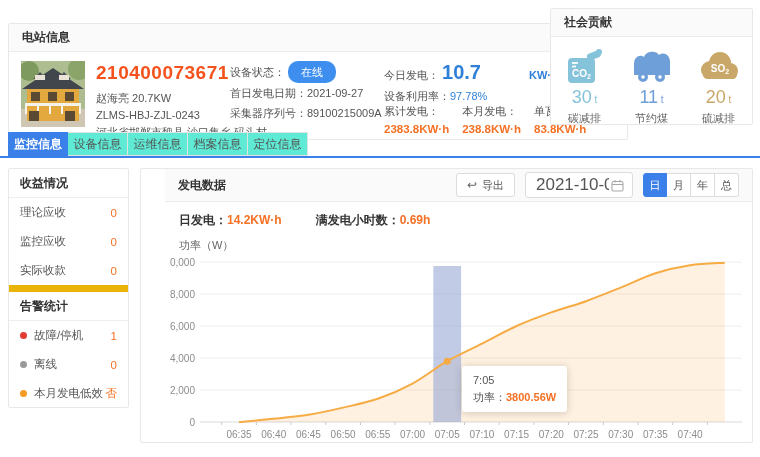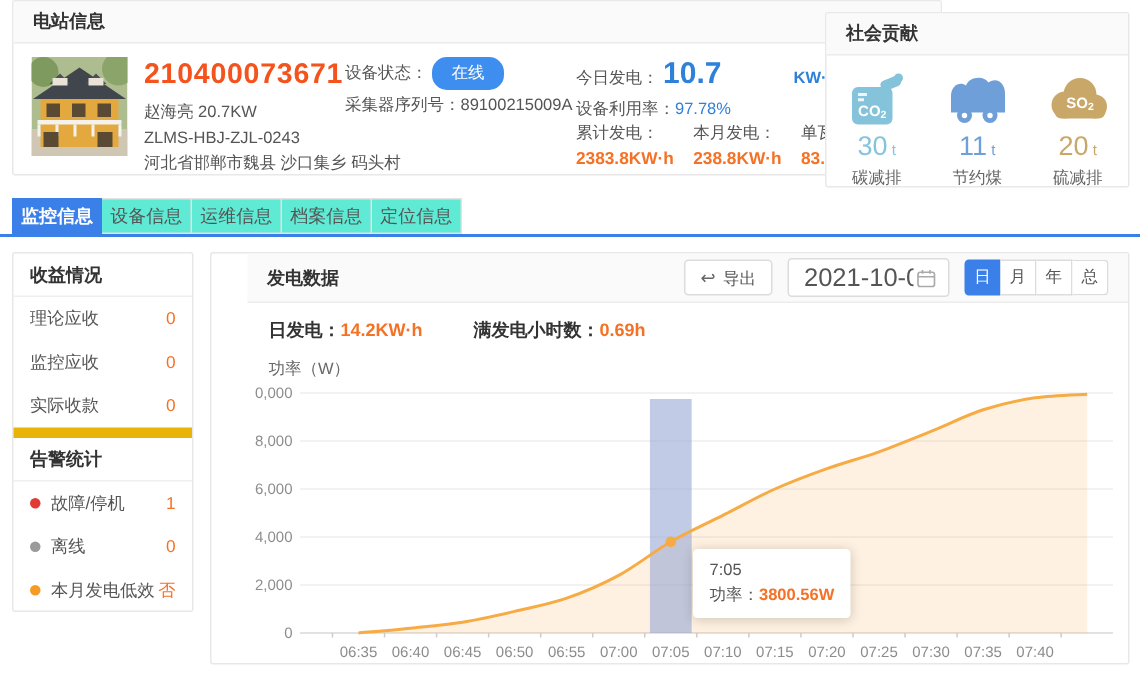--- a/index.html
+++ b/index.html
@@ -2,21 +2,21 @@
 <html><head>
 <meta charset="utf-8">
 <style>
   html,body{margin:0;padding:0;background:#fff;}
   #app{position:relative;width:760px;height:457px;background:#fff;overflow:hidden;
        font-family:"Liberation Sans","DejaVu Sans",sans-serif;}
   .panel{position:absolute;background:#fff;border:1px solid #e8e8e8;border-radius:2px;box-sizing:border-box;}
   .phead{height:27px;line-height:26px;background:#fafafa;border-bottom:1px solid #ececec;
          padding:0 13px;font-size:12px;font-weight:bold;color:#333;}
   
-  #station{left:8px;top:0;width:620px;height:117px;}
+  #station{left:8px;top:23px;width:620px;height:117px;}
   .sbody{display:flex;padding:9px 12px;}
   .photo{width:64px;height:66px;margin-right:11px;flex:none;}
   .scol1{width:134px;flex:none;}
   .sid{font-size:19px;font-weight:bold;color:#f4531e;margin:1px 0 6px;letter-spacing:.5px;}
   .sline{font-size:11px;color:#555;line-height:17px;white-space:nowrap;}
   .scol2{width:150px;flex:none;font-size:11px;color:#555;}
   .scol2 .row{line-height:20px;white-space:nowrap;}
   .badge{display:inline-block;background:#3e8ef0;color:#fff;border-radius:10px;padding:1px 13px;font-size:11px;margin-left:3px;}
   .scol3{flex:1;font-size:11px;color:#555;padding-left:4px;}
   .bigblue{font-size:20px;font-weight:bold;color:#2f80d9;}
@@ -109,20 +109,21 @@
           <rect x="44" y="50" width="10" height="10" fill="#5b4a33"></rect>
       </svg>
       <div class="scol1">
         <div class="sid">210400073671</div>
         <div class="sline">赵海亮  20.7KW</div>
         <div class="sline">ZLMS-HBJ-ZJL-0243</div>
         <div class="sline">河北省邯郸市魏县 沙口集乡 码头村</div>
       </div>
       <div class="scol2">
         <div class="row"><span>设备状态：</span><span class="badge">在线</span></div>
+        <div class="row"><span>首日发电日期：</span><span>2021-09-27</span></div>
         <div class="row"><span>采集器序列号：</span><span>89100215009A</span></div>
       </div>
       <div class="scol3">
         <div>
           <span>今日发电：</span>
           <span class="bigblue">10.7</span><span class="unitblue">KW·h</span>
         </div>
         <div class="r2"><span>设备利用率：</span><span class="blueval">97.78%</span></div>
         <div class="triple">
           <div class="tc">

